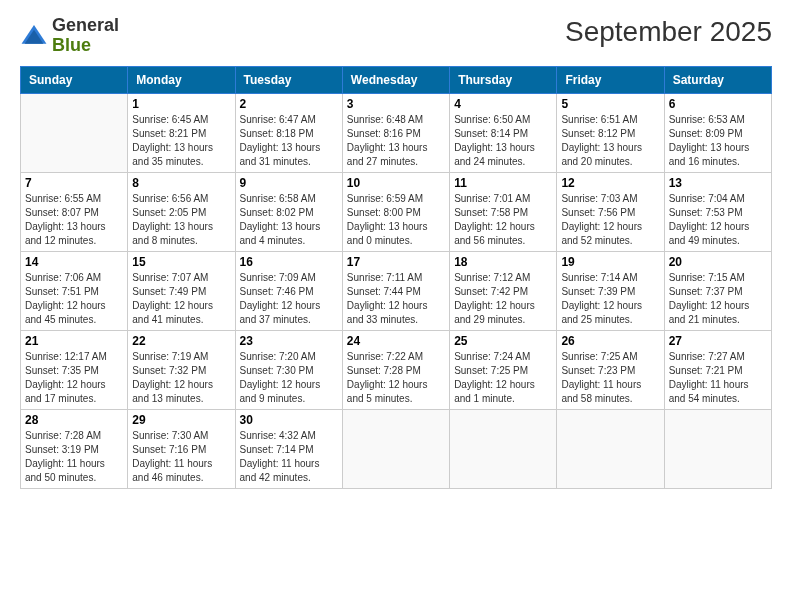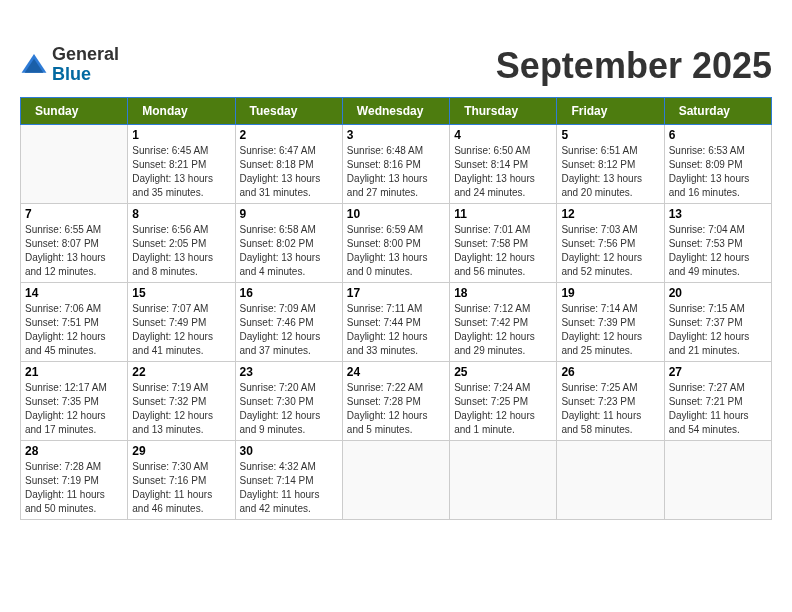--- a/index.html
+++ b/index.html
@@ -14,67 +14,66 @@
       width: 792px;
       min-height: 612px;
       background: #fff;
       padding: 16px 20px 10px 20px;
     }
     .header {
       display: flex;
       justify-content: space-between;
       align-items: flex-start;
       margin-bottom: 10px;
-      margin-top: 29px;
     }
     .logo {
       display: flex;
       align-items: center;
       gap: 4px;
     }
     .logo-text {
       display: flex;
       flex-direction: column;
       line-height: 1.1;
     }
     .logo-general {
       font-size: 18px;
       font-weight: bold;
       color: #333;
     }
     .logo-blue {
       font-size: 18px;
       font-weight: bold;
-      color: #0369a1;
+      color: #4d7c0f;
     }
     .logo-icon {
       width: 28px;
       height: 28px;
     }
     .title-block {
       text-align: right;
     }
     .month-title {
-      font-size: 36px;
-      font-weight: bold;
+      font-size: 28px;
+      font-weight: normal;
       color: #333;
     }
     .location {
       font-size: 14px;
       color: #555;
     }
     .calendar {
       width: 100%;
       border-collapse: collapse;
       font-size: 11px;
     }
     .calendar th {
-      background: #4d7c0f;
+      background: #0369a1;
       color: #fff;
-      padding: 6px 14px;
+      padding: 6px 8px;
       text-align: left;
       font-size: 12px;
       font-weight: bold;
       border: 1px solid #2e7bd6;
     }
     .calendar td {
       vertical-align: top;
       border: 1px solid #ccc;
       padding: 3px 4px;
       width: calc(100% / 7);
@@ -326,21 +325,21 @@
             <div class="day-info">Sunrise: 7:27 AM
 Sunset: 7:21 PM
 Daylight: 11 hours
 and 54 minutes.</div>
           </td>
         </tr>
         <tr class="last-row">
           <td>
             <span class="day-num">28</span>
             <div class="day-info">Sunrise: 7:28 AM
-Sunset: 7:19 PM
+Sunset: 3:19 PM
 Daylight: 11 hours
 and 50 minutes.</div>
           </td>
           <td>
             <span class="day-num">29</span>
             <div class="day-info">Sunrise: 7:30 AM
 Sunset: 7:16 PM
 Daylight: 11 hours
 and 46 minutes.</div>
           </td>

